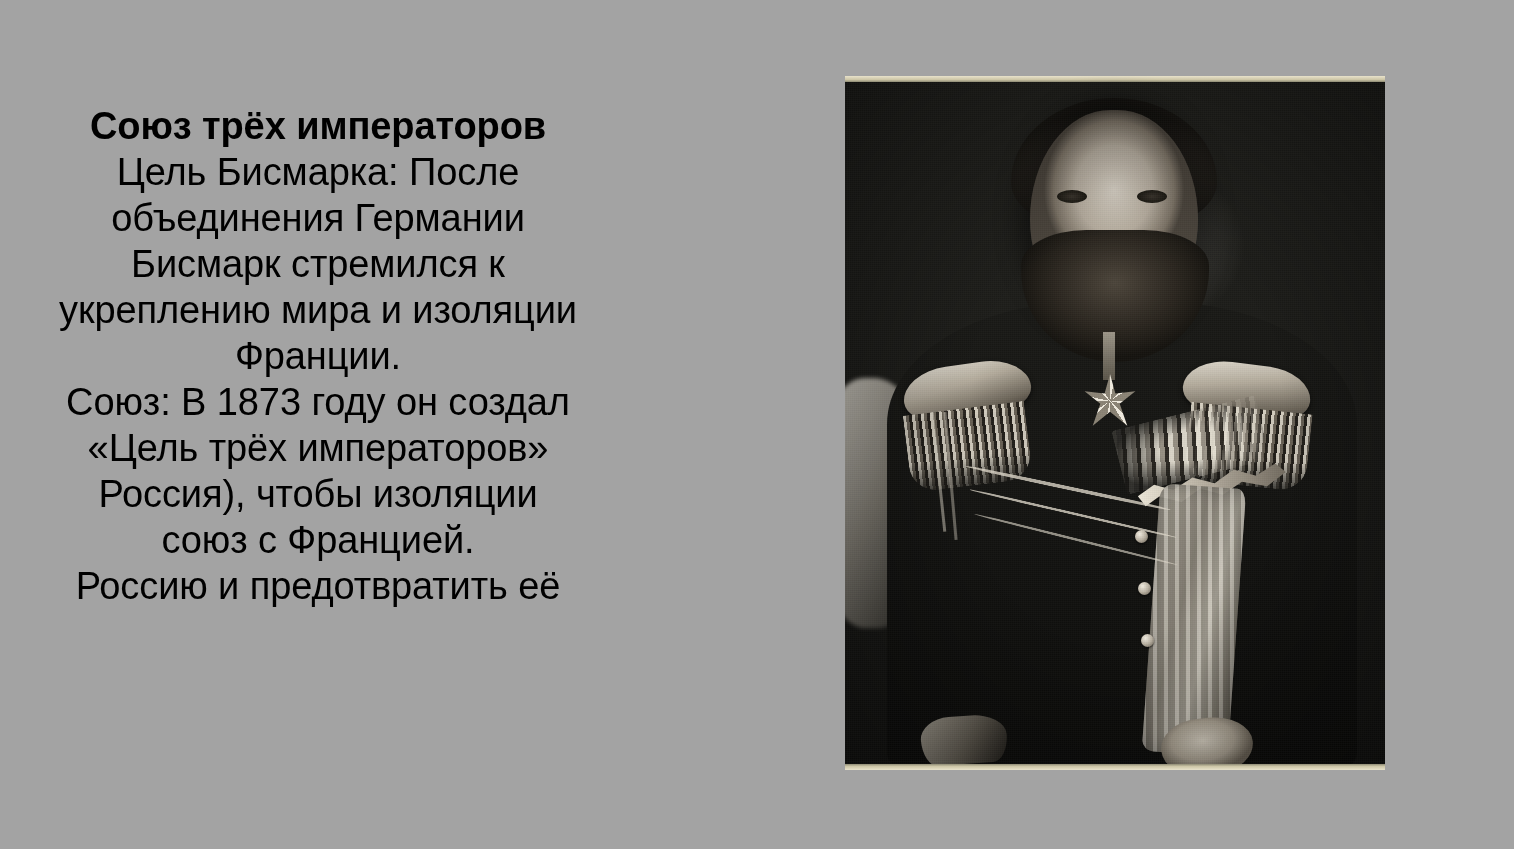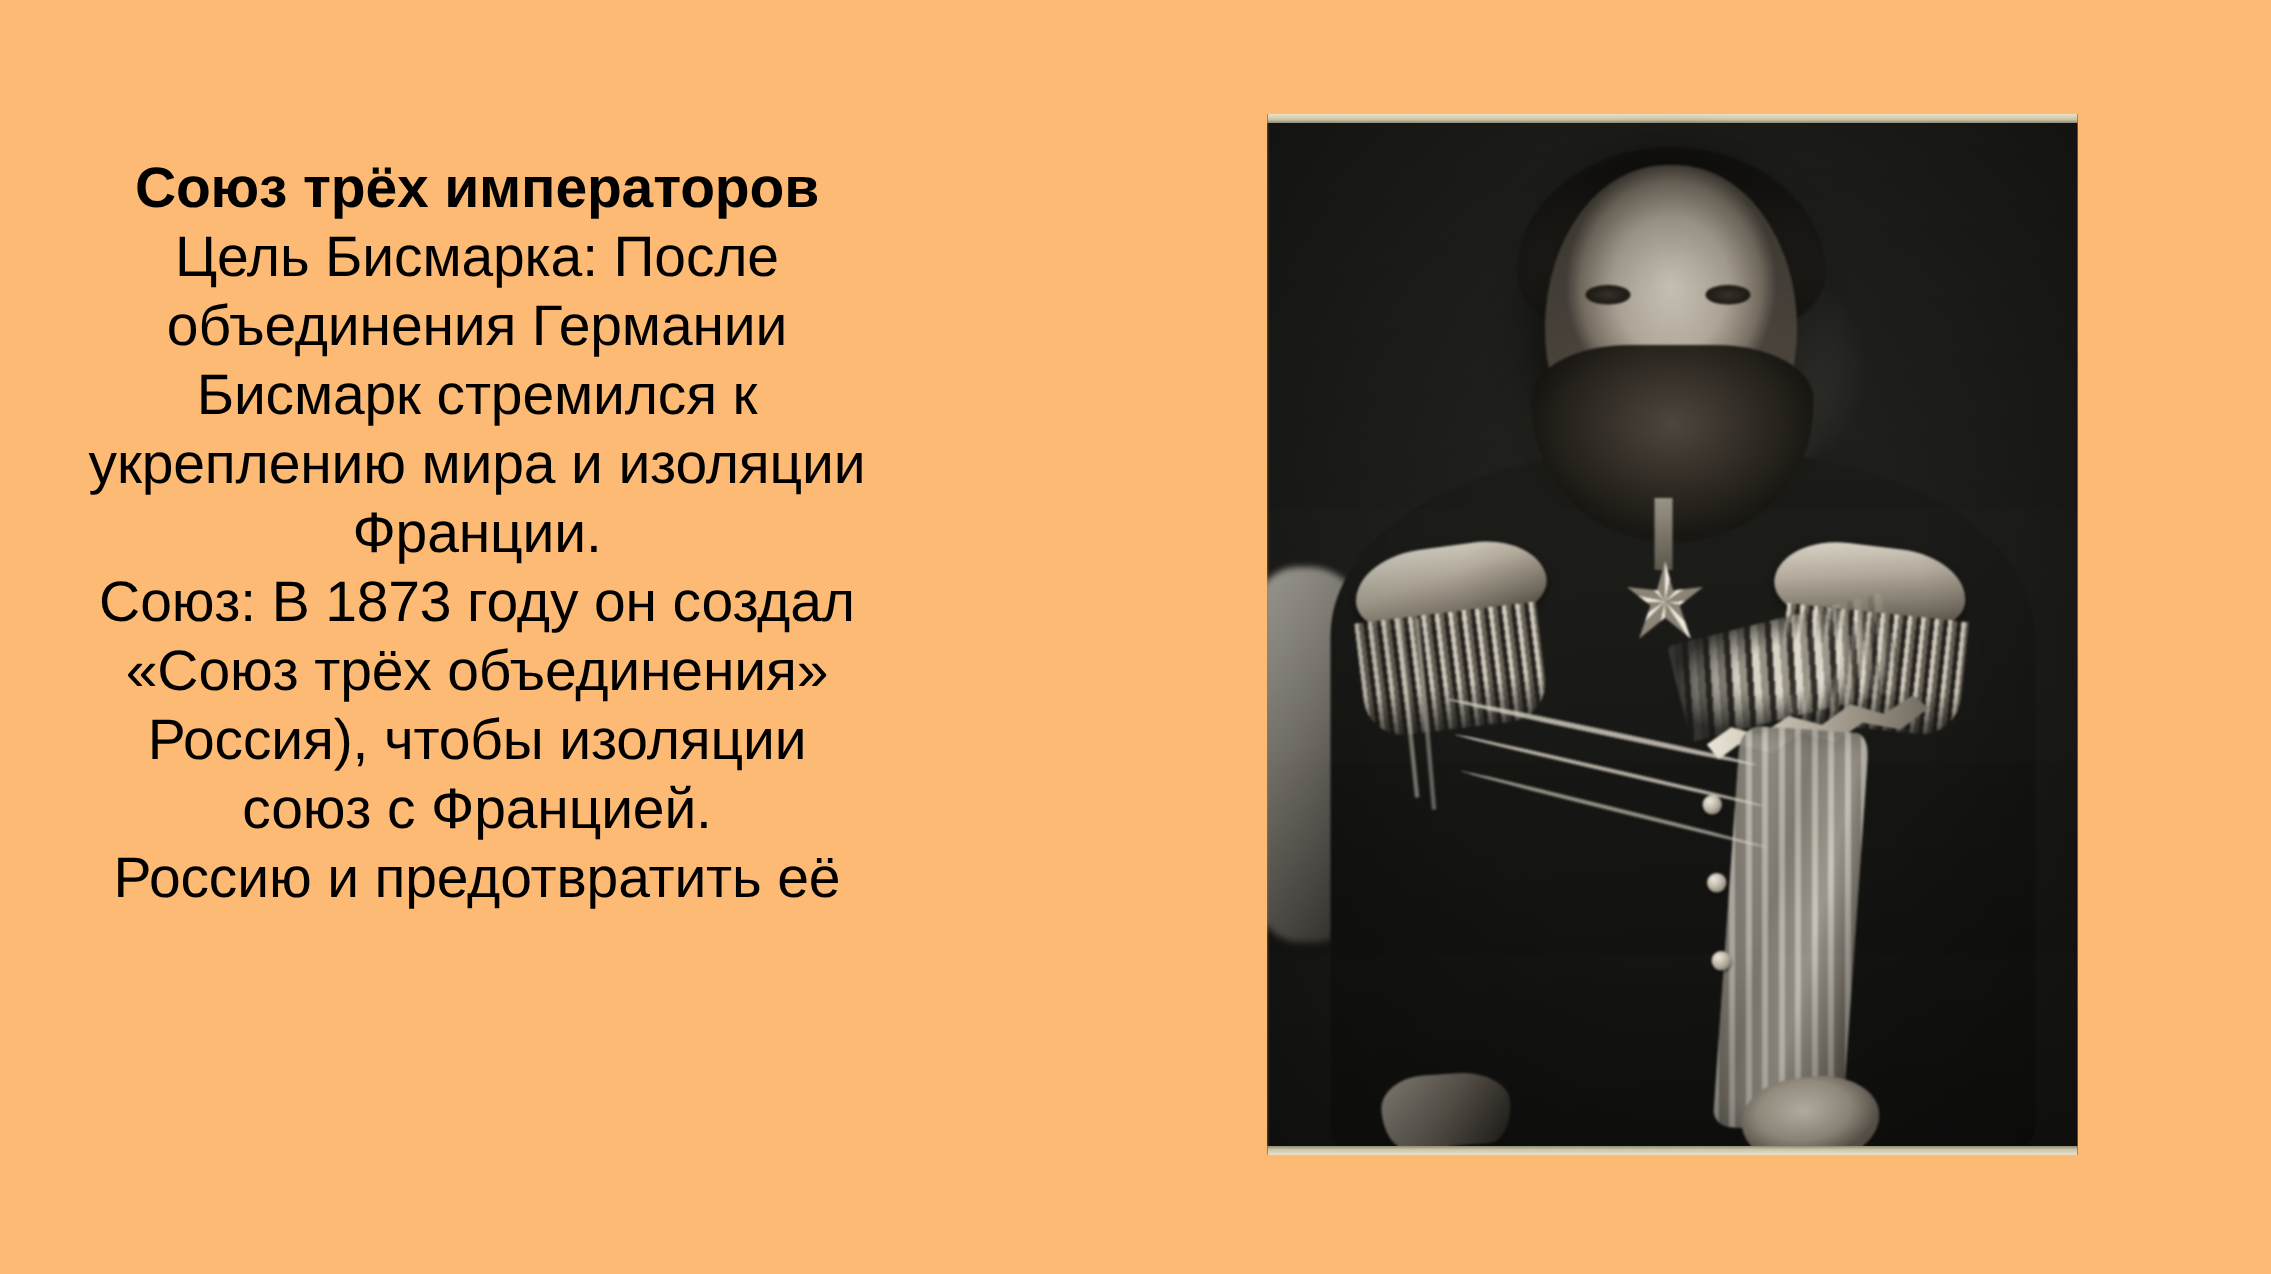--- a/index.html
+++ b/index.html
@@ -12,21 +12,21 @@
     height: 849px;
     background: #f2f2f2;
     font-family: "Liberation Sans", sans-serif;
     overflow: hidden;
     position: relative;
   }
 
   .slide {
     position: absolute;
     inset: 0;
-    background: #fdba74;
+    background: #a3a3a3;
   }
 
   
   .text-block {
     position: absolute;
     left: 4px;
     top: 103px;
     width: 628px;
     text-align: center;
     color: #000000;
@@ -351,21 +351,21 @@
 <div class="slide">
 
   <div class="text-block">
     <span class="title">Союз трёх императоров</span>
     <span class="para">Цель Бисмарка: После</span>
     <span class="para">объединения Германии</span>
     <span class="para">Бисмарк стремился к</span>
     <span class="para">укреплению мира и изоляции</span>
     <span class="para">Франции.</span>
     <span class="para">Союз: В 1873 году он создал</span>
-    <span class="para">«Союз трёх объединения»</span>
+    <span class="para">«Цель трёх императоров»</span>
     <span class="para">Россия), чтобы изоляции</span>
     <span class="para">союз с Францией.</span>
     <span class="para">Россию и предотвратить её</span>
   </div>
 
   <div class="photo-frame">
     <div class="mount-top"></div>
 
     <div class="photo">
       <div class="drape"></div>

